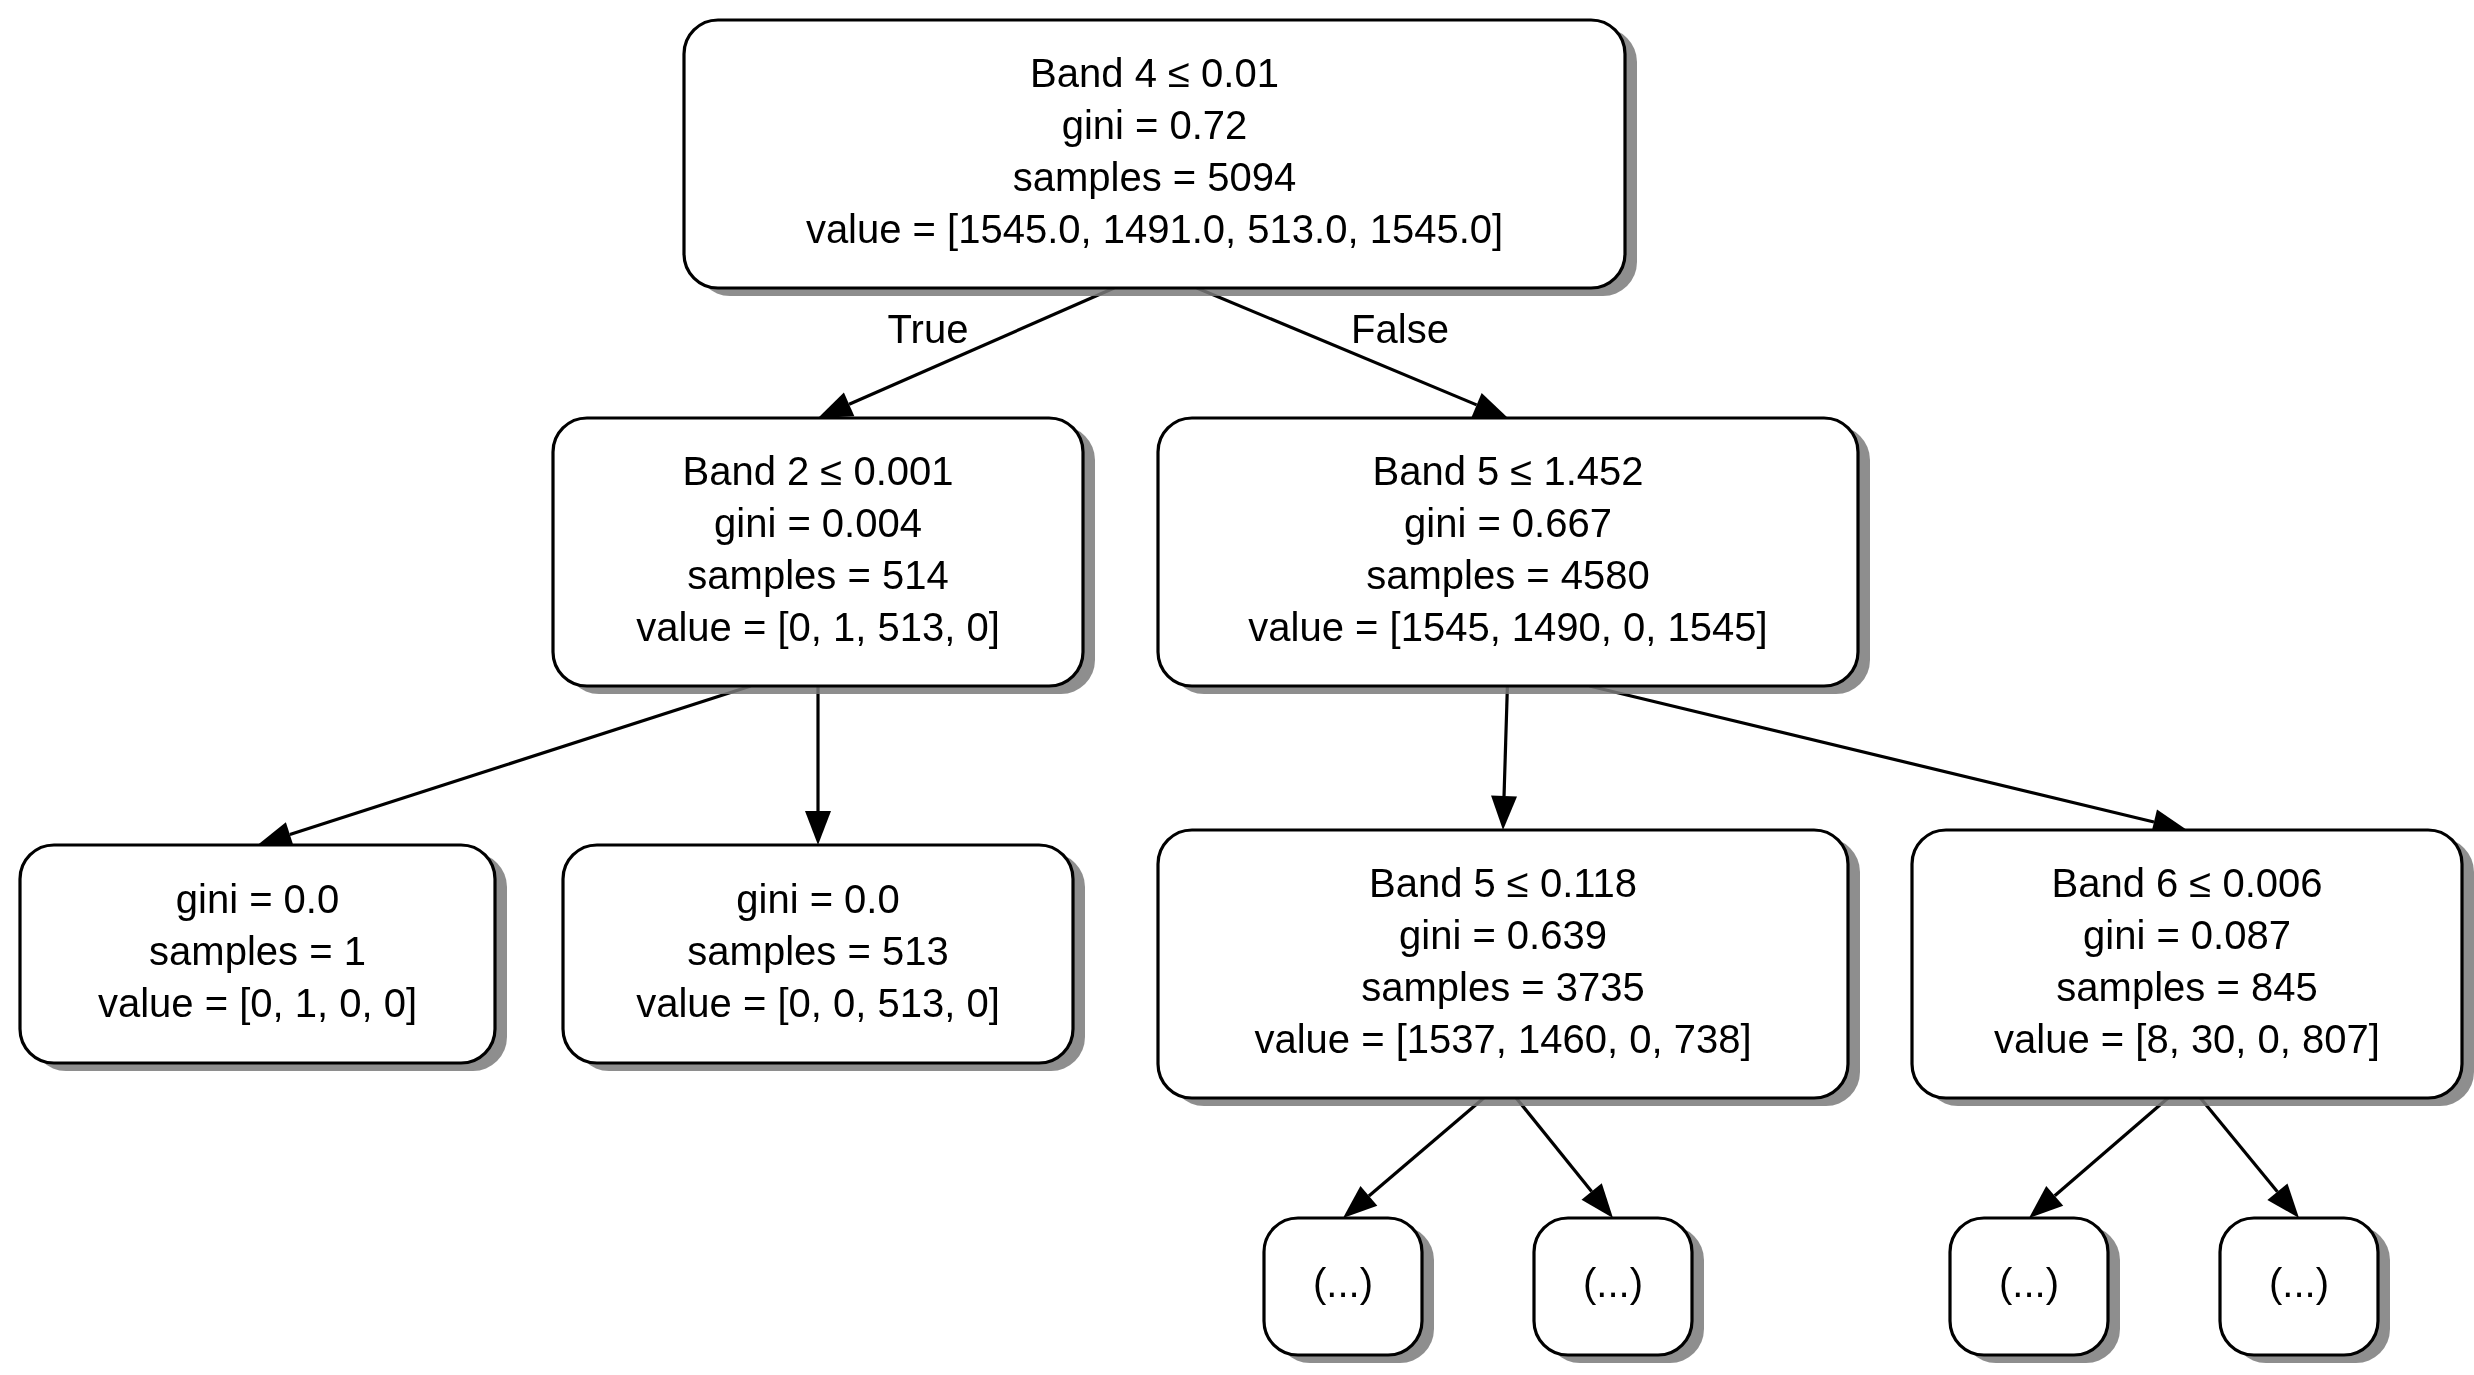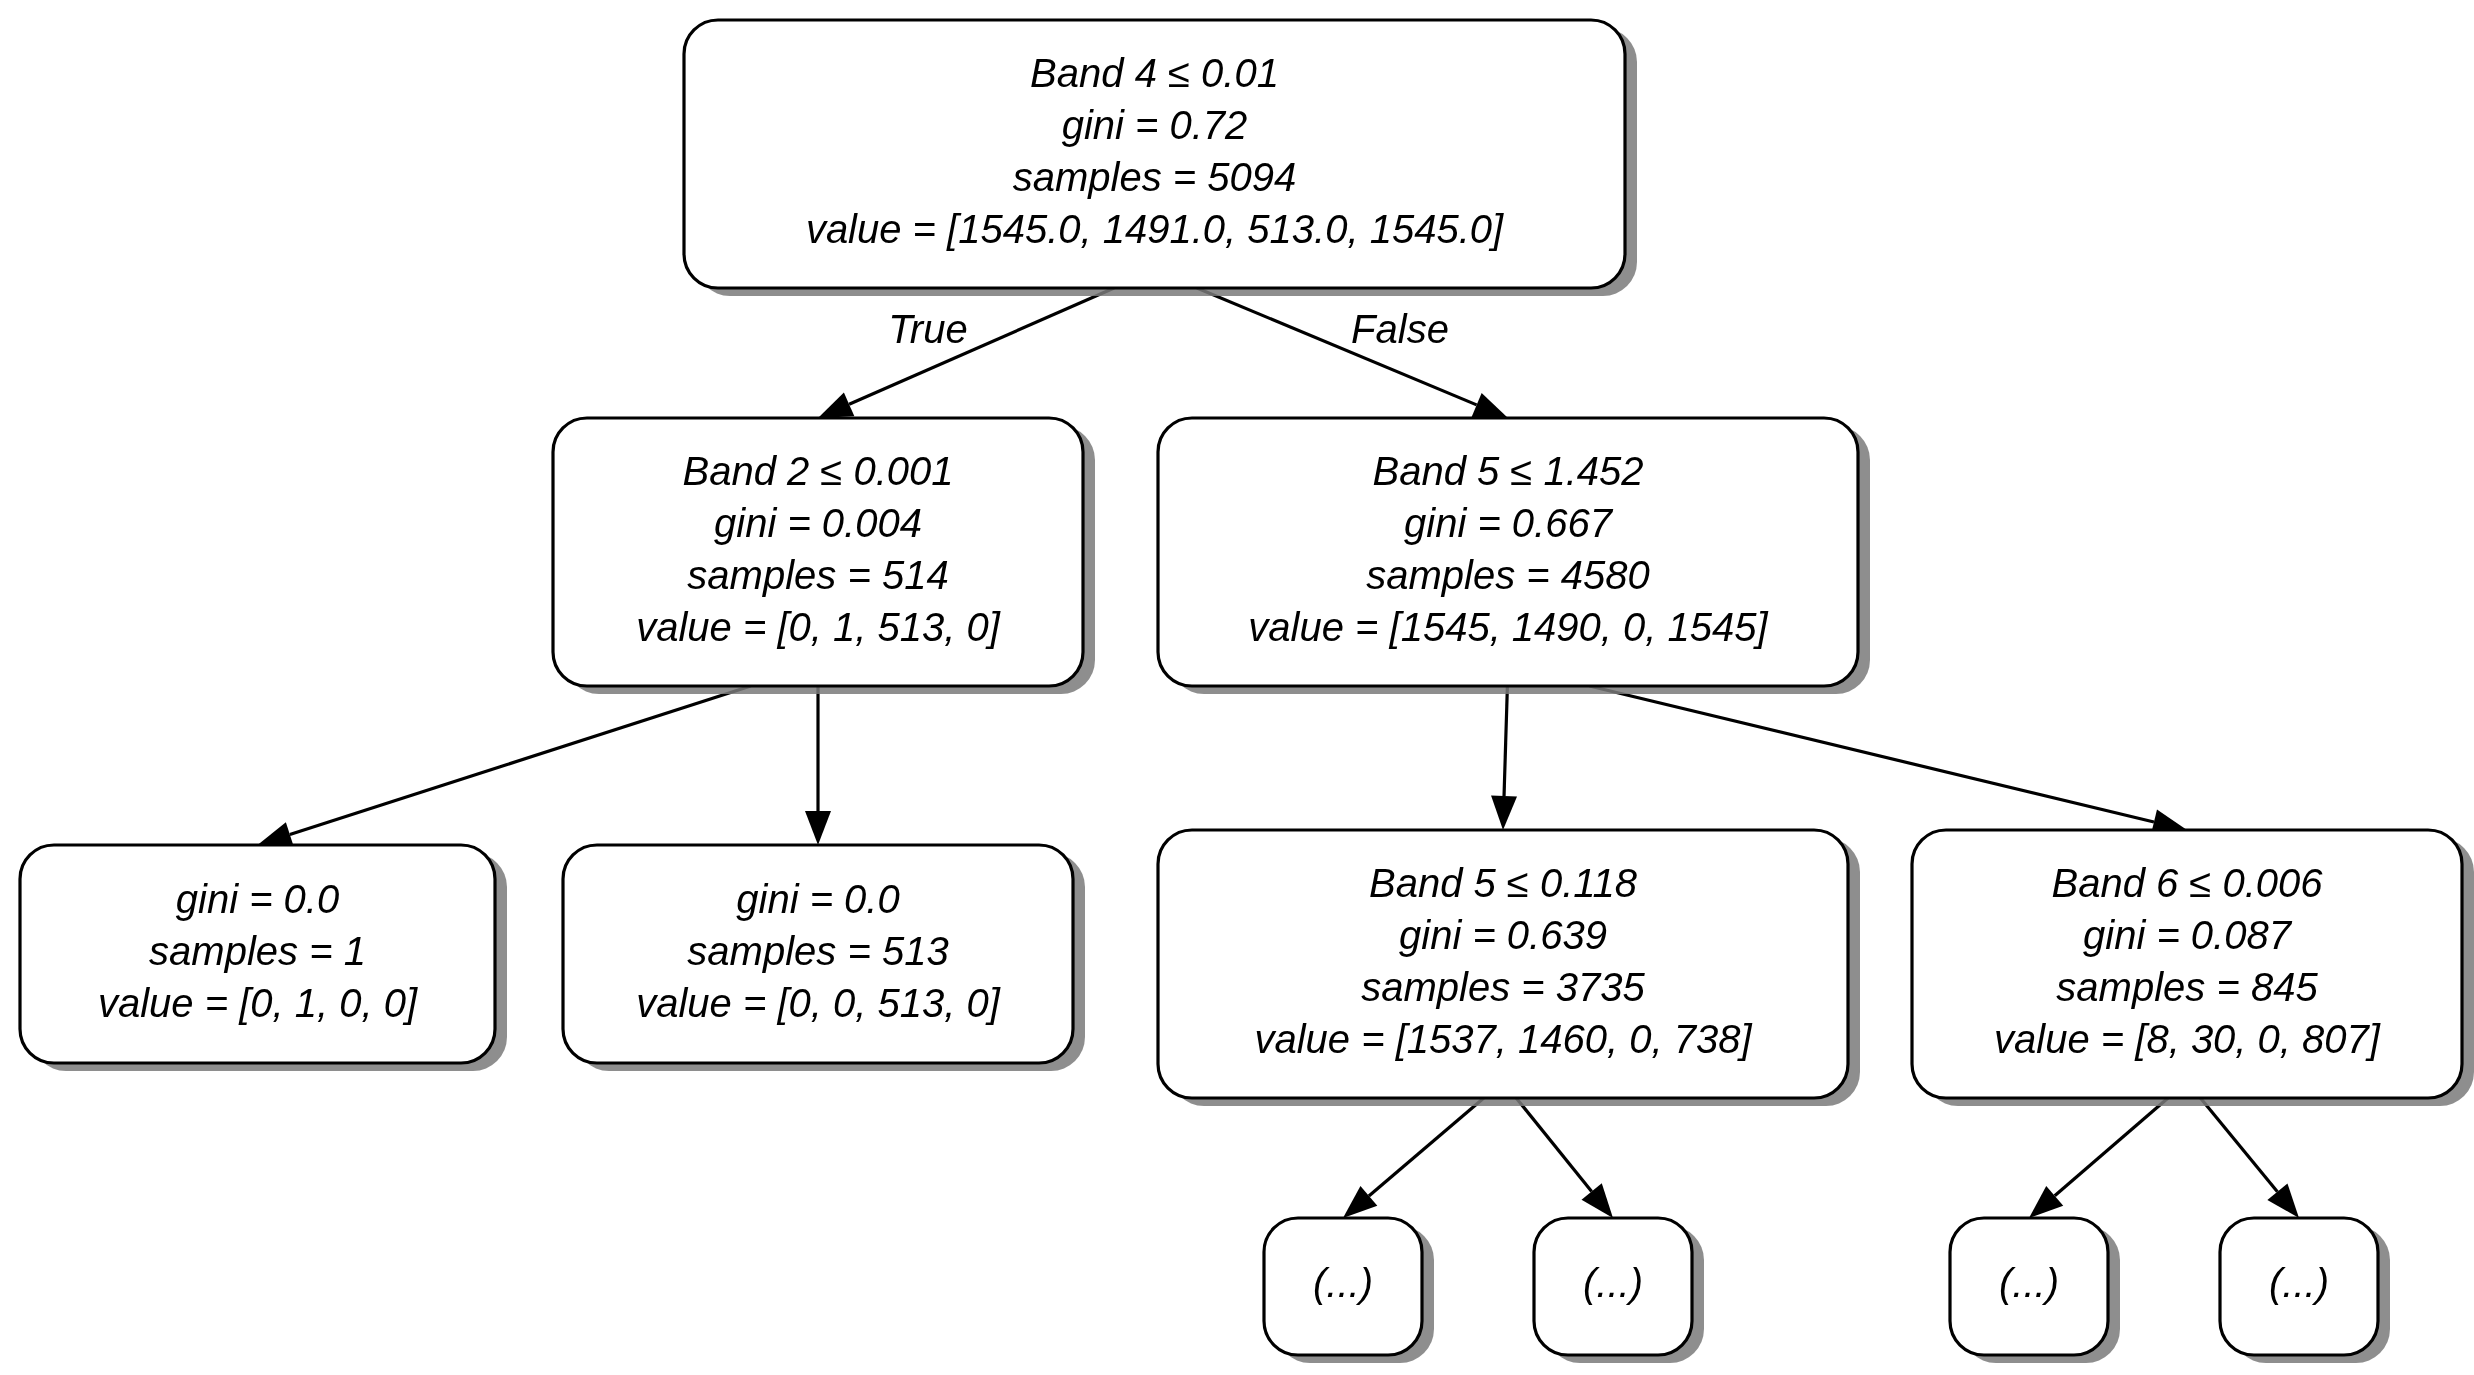--- a/index.html
+++ b/index.html
@@ -7,21 +7,20 @@
     padding: 0;
     background: #ffffff;
   }
   #tree-canvas {
     position: relative;
     width: 2474px;
     height: 1375px;
     background: #ffffff;
     font-family: "Liberation Sans", sans-serif;
     overflow: hidden;
-    font-style: italic;
   }
   svg.tree-svg {
     position: absolute;
     top: 0;
     left: 0;
     width: 2474px;
     height: 1375px;
   }
   .node-box {
     fill: #ffffff;

